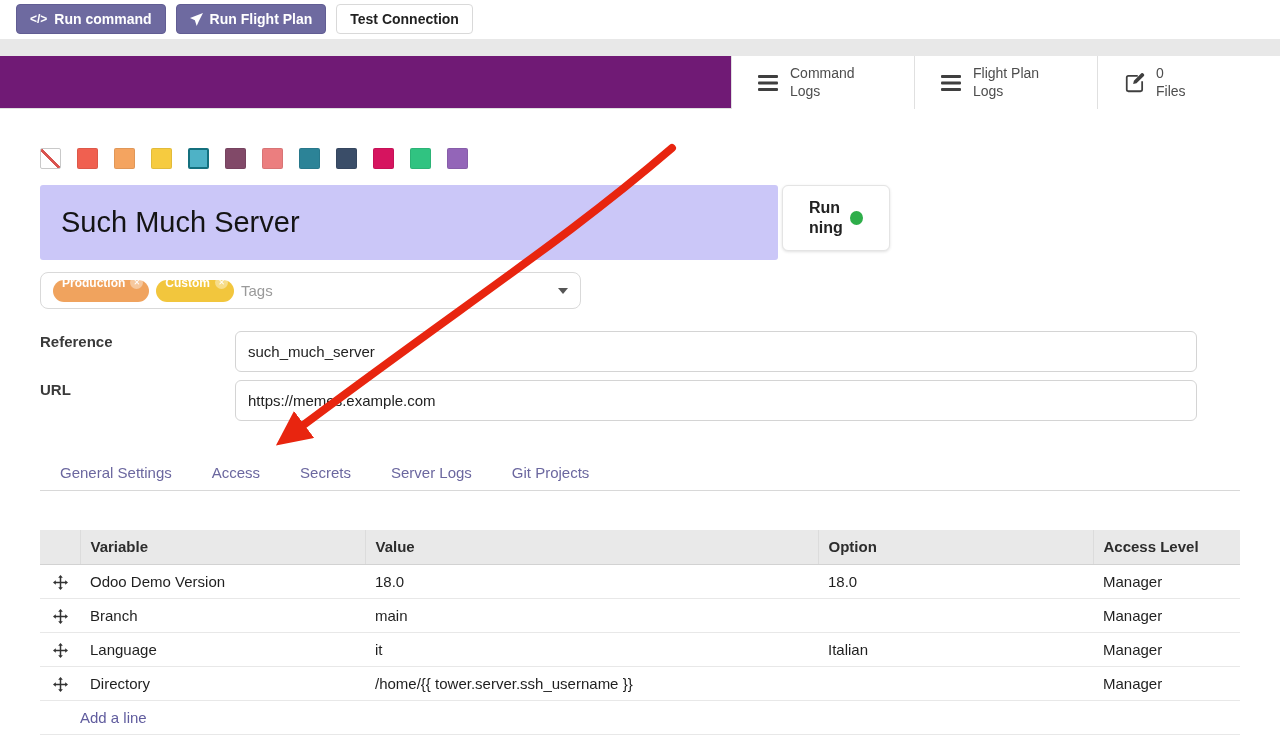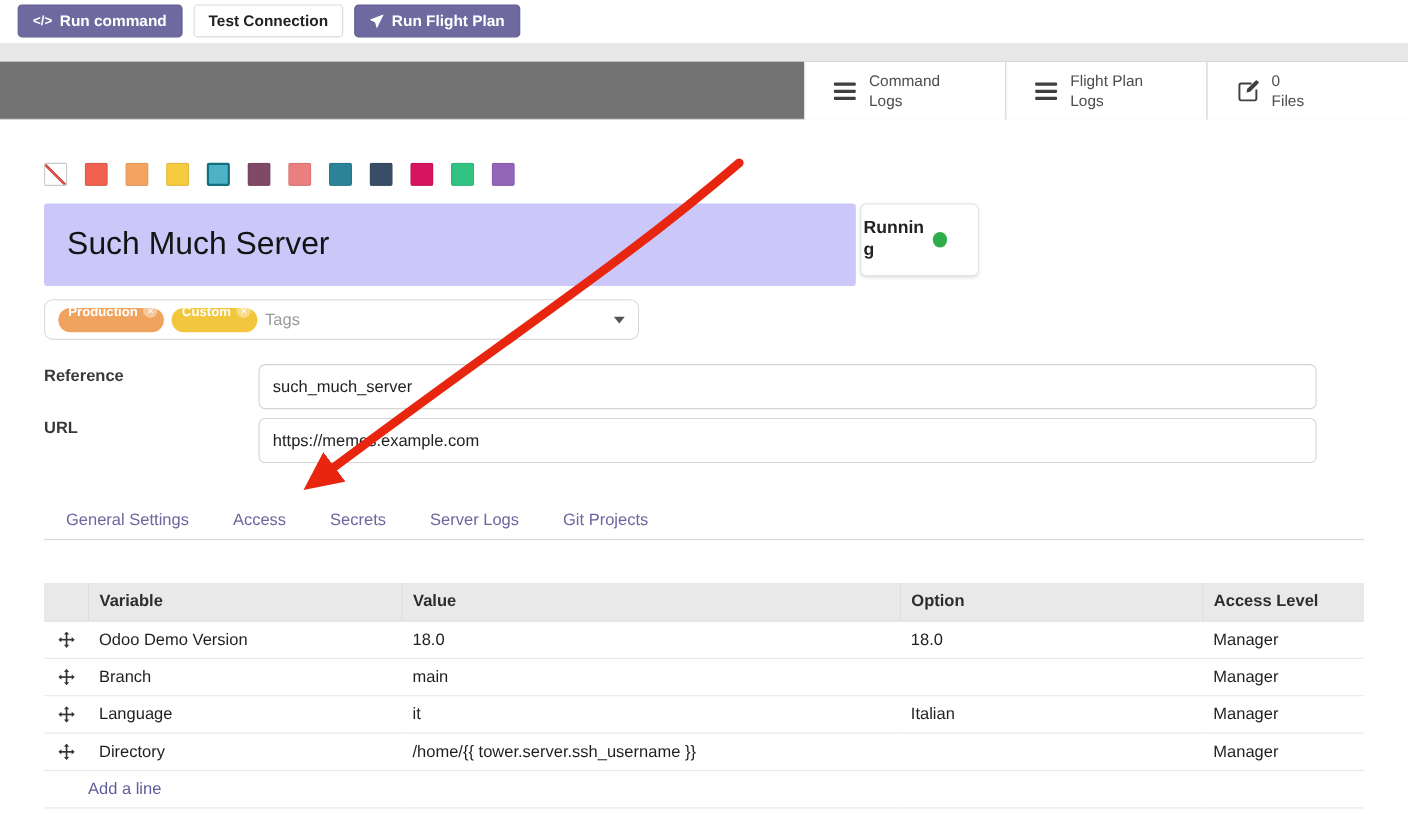--- a/index.html
+++ b/index.html
@@ -12,42 +12,42 @@
   .btn { display:inline-flex; align-items:center; gap:7px; height:30px; padding:0 13px;
          border-radius:4px; font-size:14px; font-weight:700; cursor:pointer; border:1px solid transparent; }
   .btn.purple { background:#6e6aa0; border-color:#615d93; color:#fff; }
   .btn.white  { background:#fff; border-color:#d9d9d9; color:#222; }
   .btn .ic { font-weight:700; font-size:12px; display:inline-flex; align-items:center; }
   .btn svg { display:block; }
 
   .gray-strip { position:absolute; top:39px; left:0; width:1280px; height:17px; background:#e8e8e8; }
 
   
-  .form-header { position:absolute; top:56px; left:0; width:1280px; height:53px; background:#737373;
+  .form-header { position:absolute; top:56px; left:0; width:1280px; height:53px; background:#701a75;
                  border-bottom:1px solid #e0e0e0;padding-left:16px; }
   .stats { position:absolute; right:0; top:0; height:53px; display:flex; }
   .stat { display:flex; align-items:center; gap:10px; width:183px; padding-left:26px;
           border-left:1px solid #e0e0e0; background:#fff; cursor:pointer; }
   .stat .txt { font-size:14px; color:#4d4d4d; line-height:1.25; text-align:left; }
   .stat svg { flex:none; }
 
   
   .palette { position:absolute; top:148px; left:40px; display:flex; gap:16px; }
   .swatch { width:21px; height:21px; border-radius:2px; cursor:pointer; border:1px solid rgba(0,0,0,.08); }
   .swatch.none { background:#fff; border:1px solid #c9c9c9;
     background-image:linear-gradient(45deg, transparent 44%, #d9534f 44%, #d9534f 54%, transparent 54%); }
   .swatch.sel { border:2px solid #14707e; }
 
   .title-box { position:absolute; top:185px; left:40px; width:738px; height:75px;
                background:#cbc7f8; border-radius:3px; display:flex; align-items:center;
                padding-left:21px; font-size:29px; color:#141414; }
 
   .status-card { position:absolute; top:185px; left:782px; width:108px; height:66px; background:#fff;
                  border:1px solid #e4e4e4; border-radius:6px; box-shadow:0 1px 3px rgba(0,0,0,.12);
-                 display:flex; align-items:center; gap:7px; padding:8px 2px; cursor:pointer; }
+                 display:flex; align-items:center; gap:7px; padding:8px 26px; cursor:pointer; }
   .status-card .s-label { font-size:16px; font-weight:700; color:#222; width:56px; line-height:1.25;
                           word-break:break-all; }
   .status-dot { width:13px; height:14px; border-radius:50%; flex:none; }
 
   .tags-box { position:absolute; top:272px; left:40px; width:541px; height:37px;
               border:1px solid #d9d9d9; border-radius:8px; display:flex; align-items:center;
               gap:7px; padding:0 12px; background:#fff; }
   .pill { display:inline-flex; align-items:center; gap:5px; height:22px; padding:0 6px 16px 9px;
           border-radius:11px; color:#fff; font-size:12px; font-weight:700; cursor:pointer; }
   .pill .x { width:13px; height:13px; border-radius:50%; background:rgba(255,255,255,.4);
@@ -83,30 +83,30 @@
 </head>
 <body>
 
 <div class="screen">
 
   <div class="topbar">
     <button class="btn purple">
       <span class="ic">&lt;/&gt;</span>
       <span>Run command</span>
     </button>
-    <button class="btn white">
-      <span>Test Connection</span>
-    </button>
     <button class="btn purple">
       <span class="ic">
         <svg width="13" height="13" viewBox="0 0 16 16">
             <path fill="#fff" d="M16 0 0 6.2l6 2.6L8.2 16 11 9.8 16 0z"></path>
           </svg>
       </span>
       <span>Run Flight Plan</span>
+    </button>
+    <button class="btn white">
+      <span>Test Connection</span>
     </button>
   </div>
 
   <div class="gray-strip"></div>
 
   <div class="form-header">
     <div class="stats">
       <div class="stat">
         <svg width="22" height="18" viewBox="0 0 22 18">
           <g fill="#3f3f3f">

